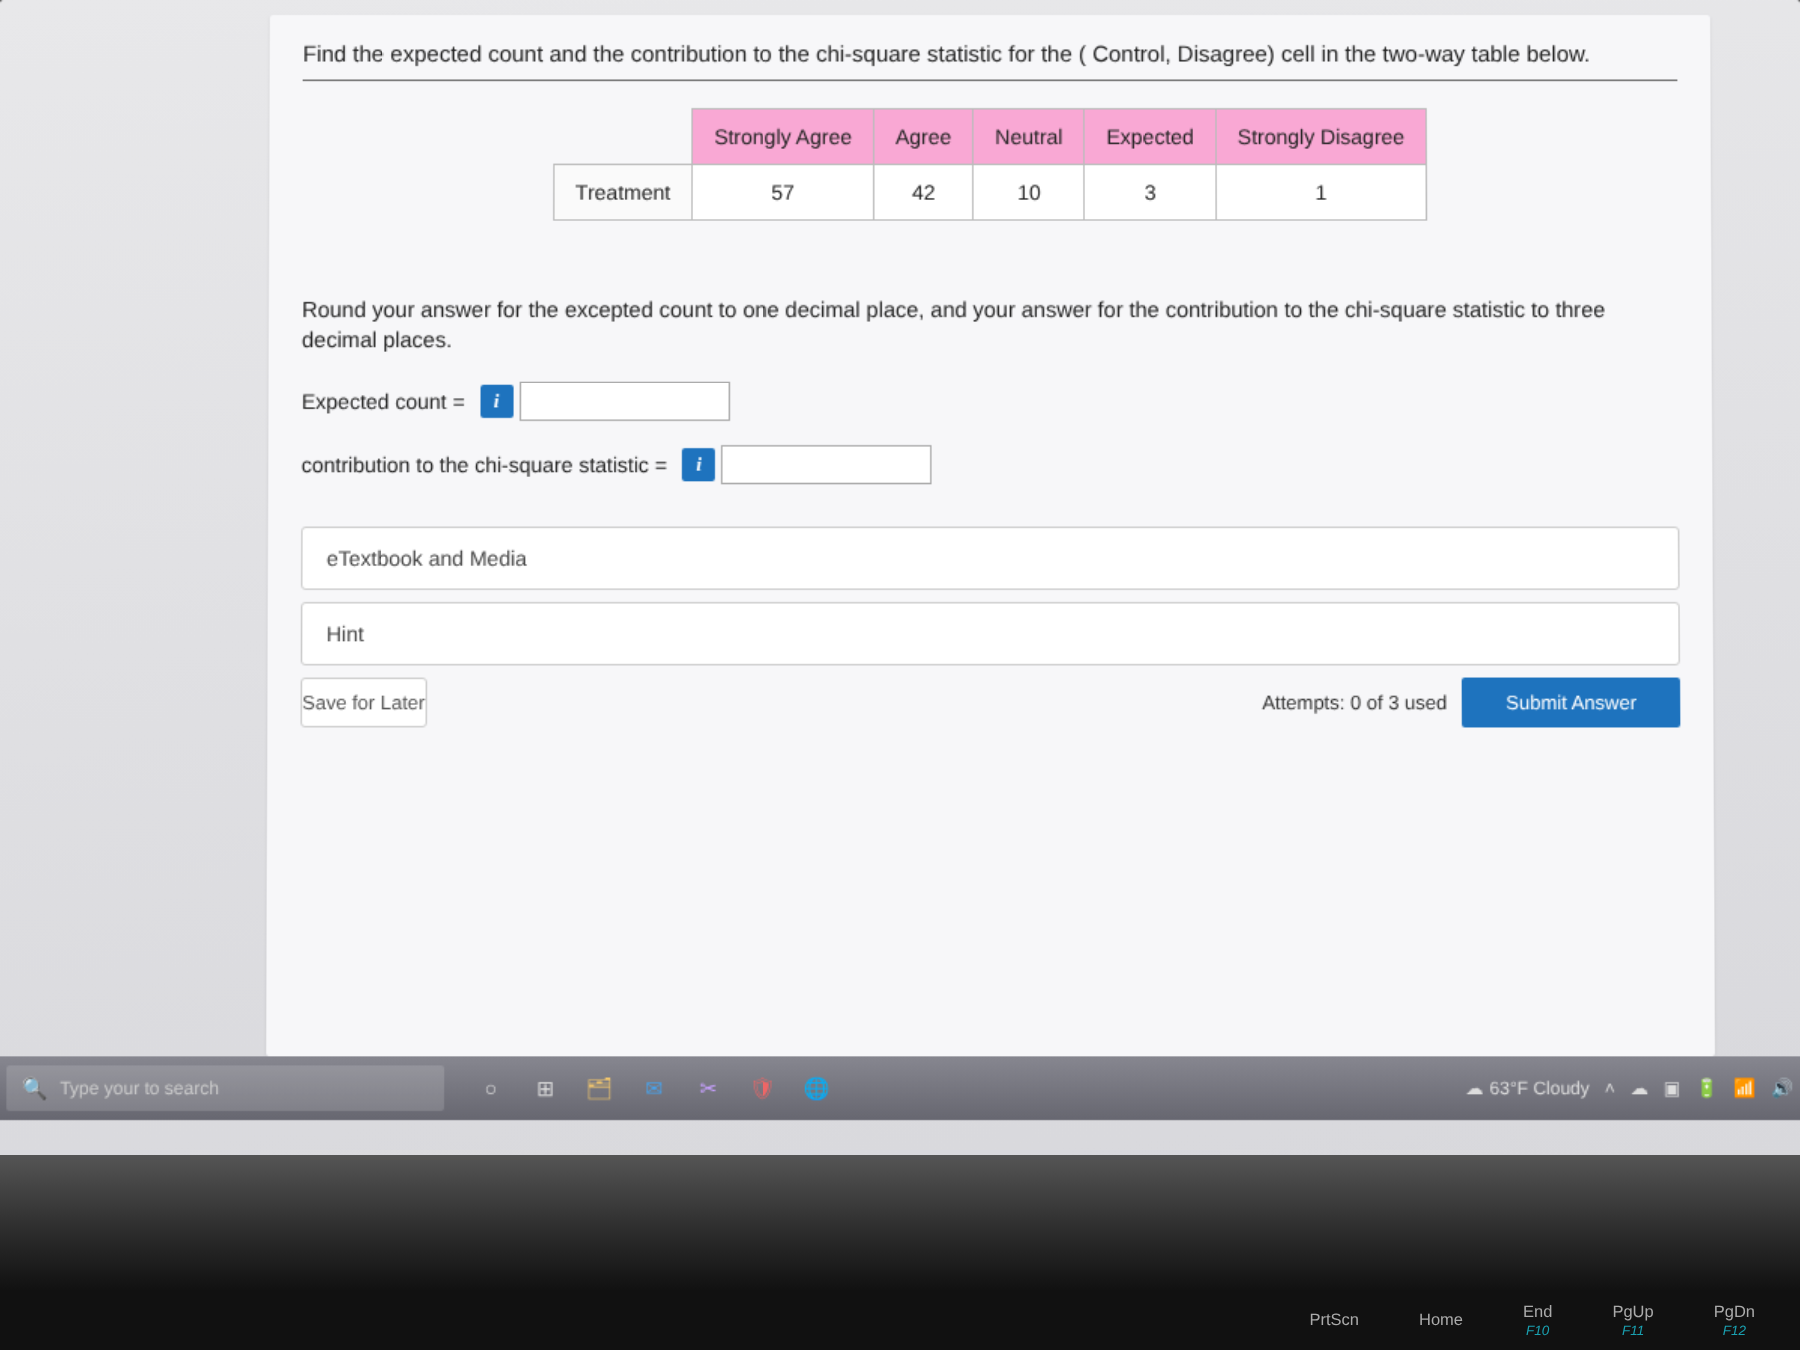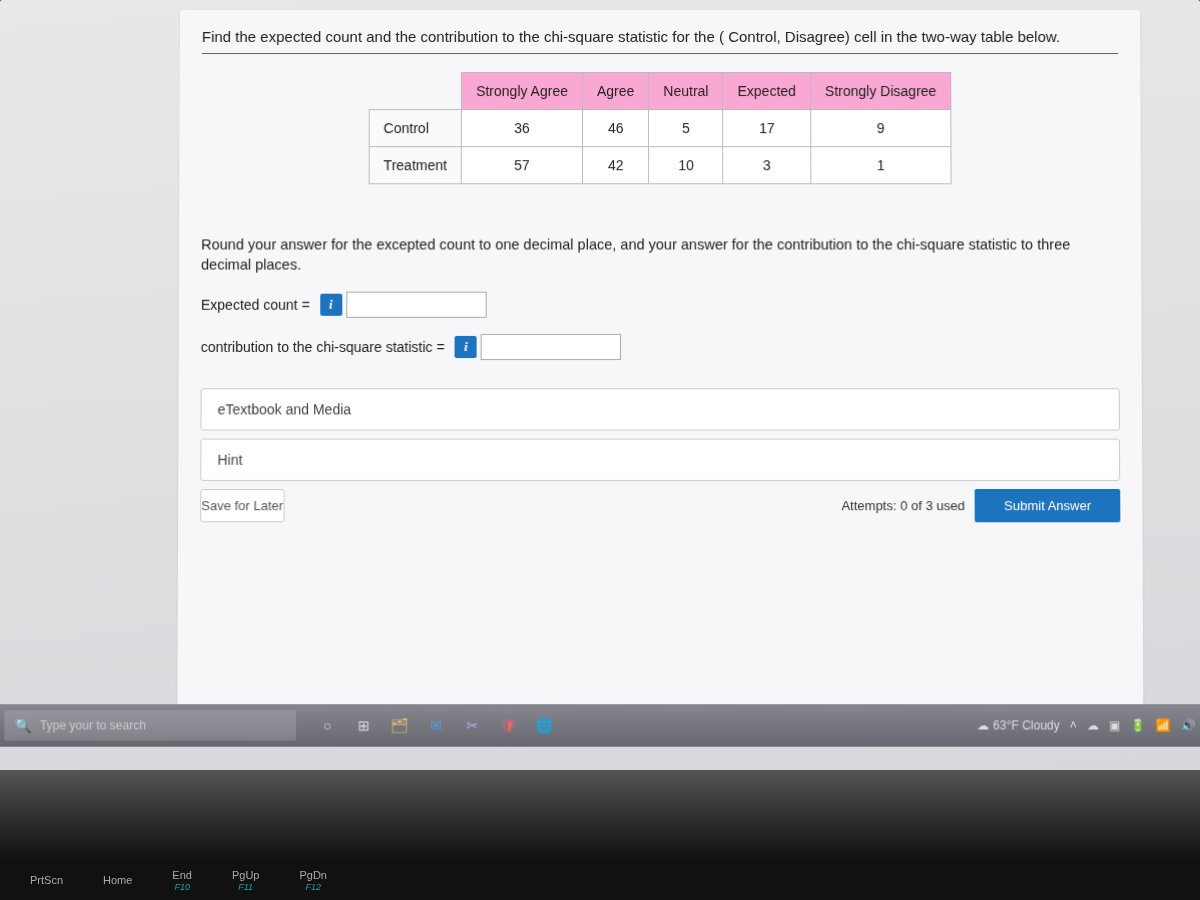--- a/index.html
+++ b/index.html
@@ -201,20 +201,21 @@
 
   
   .keyboard {
     position: absolute;
     left: 0; right: 0;
     top: 860px;
     height: 40px;
     background: #111;
     display: flex;
     align-items: center;
+    justify-content: flex-end;
     gap: 40px;
     padding: 0 30px;
     color: #aaa;
     font-size: 11px;
   }
   .key {
     display: flex;
     flex-direction: column;
     align-items: center;
     gap: 1px;
@@ -240,28 +241,20 @@
       <tbody>
           <tr>
         <th class="corner"></th>
         <th>Strongly Agree</th>
         <th>Agree</th>
         <th>Neutral</th>
         <th>Expected</th>
         <th>Strongly Disagree</th>
       </tr>
       <tr>
-        <td class="row-header">Control</td>
-        <td>36</td>
-        <td>46</td>
-        <td>5</td>
-        <td>17</td>
-        <td>9</td>
-      </tr>
-      <tr>
         <td class="row-header">Treatment</td>
         <td>57</td>
         <td>42</td>
         <td>10</td>
         <td>3</td>
         <td>1</td>
       </tr>
     </tbody>
       </table>
 

